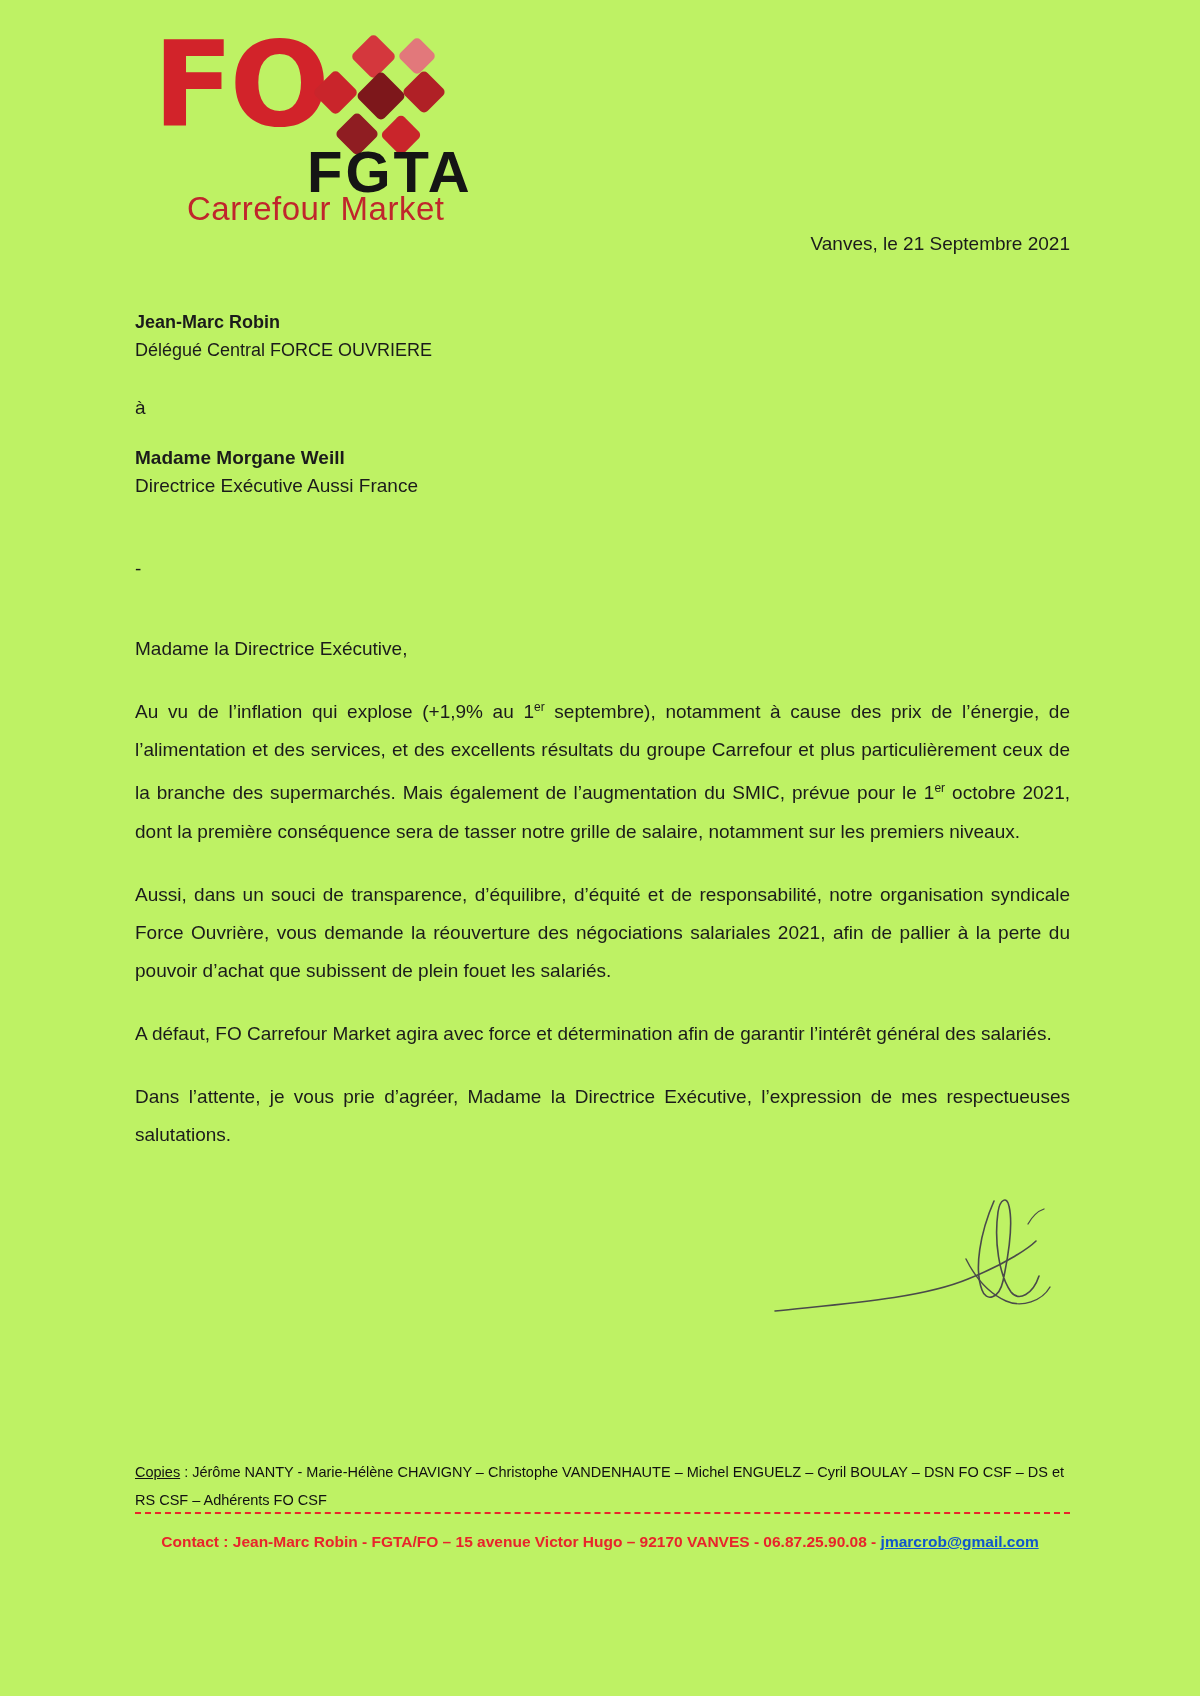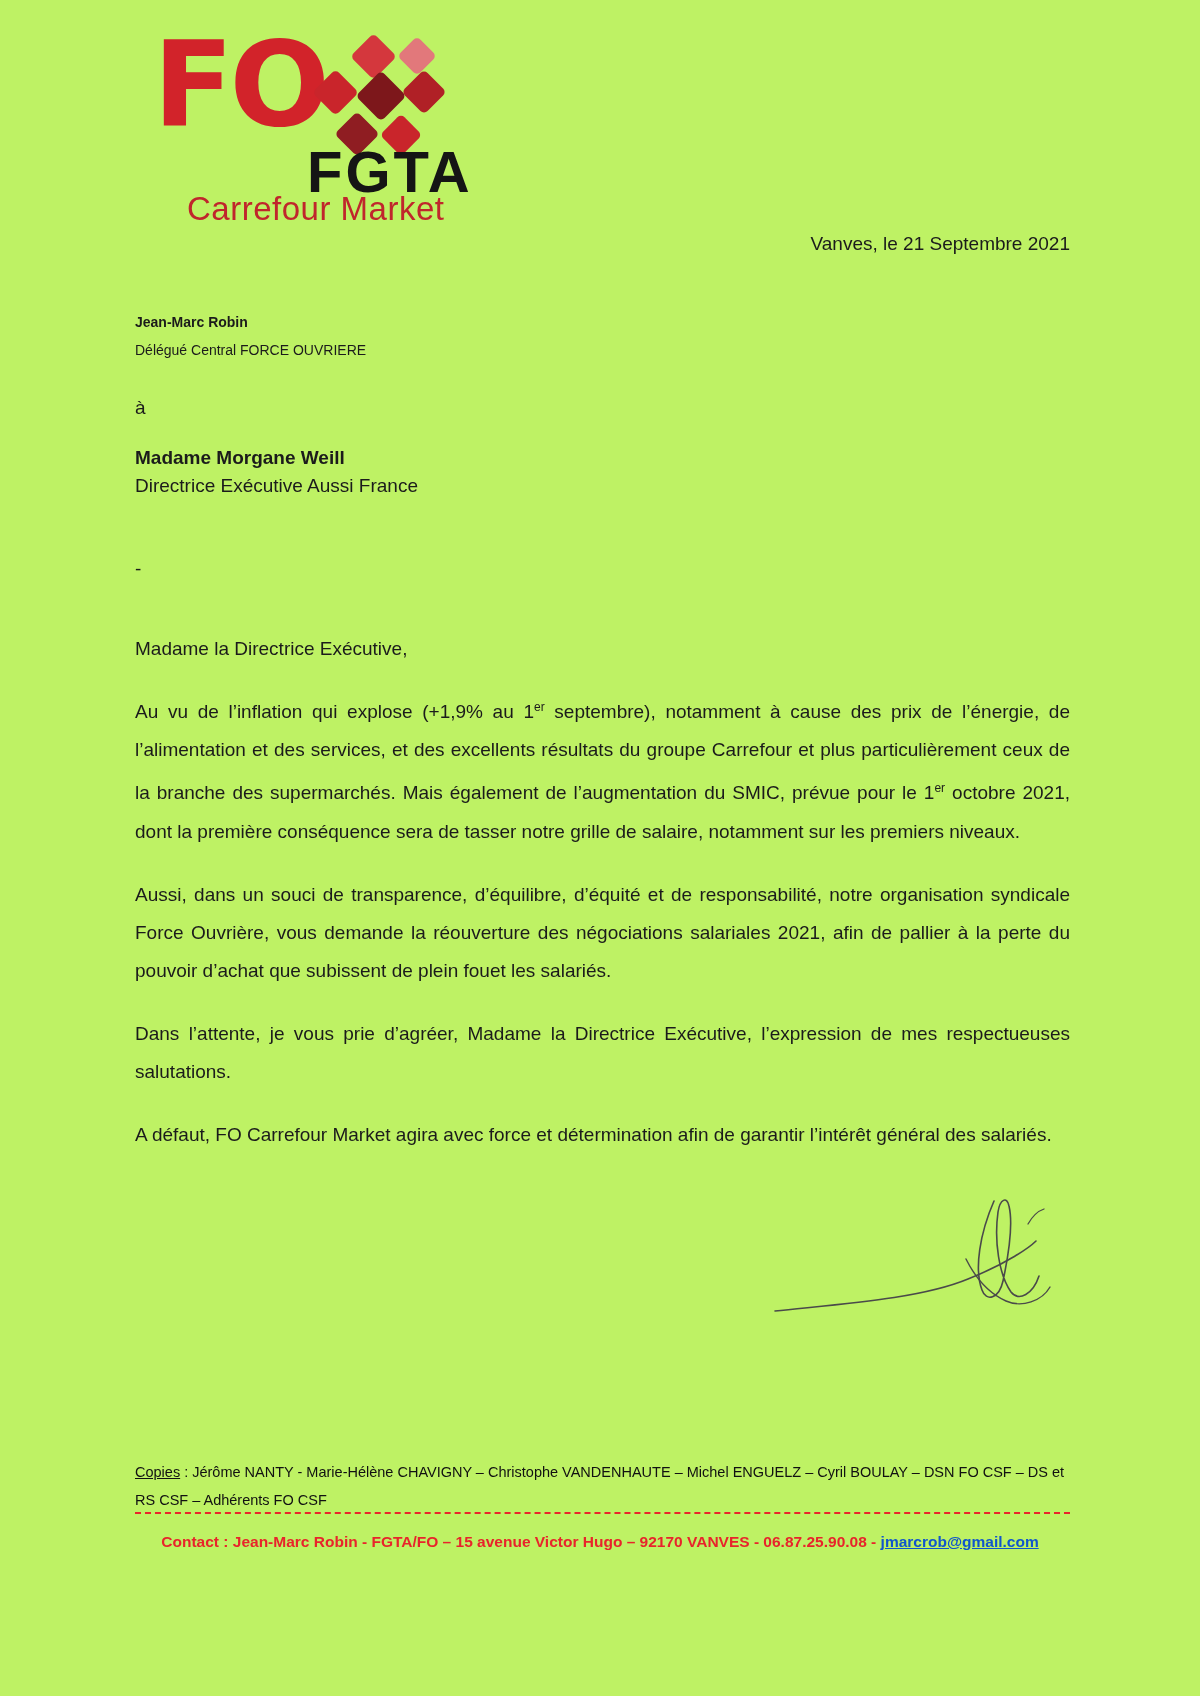--- a/index.html
+++ b/index.html
@@ -40,21 +40,21 @@
     position:absolute;left:172px;top:108px;
     font-weight:700;font-size:58px;letter-spacing:3px;color:#151515;
   }
   .cm{
     position:absolute;left:52px;top:160px;
     font-size:33px;color:#c0262c;letter-spacing:.5px;font-weight:400;
   }
 
   
   .date{text-align:right;font-size:19px;line-height:28px;}
-  .sender{margin-top:50px;font-size:14px;line-height:28px;}
+  .sender{margin-top:50px;font-size:18px;line-height:28px;}
   .sender .name{font-weight:700;}
   .to-word{margin-top:30px;font-size:19px;line-height:28px;}
   .recipient{margin-top:22px;font-size:19px;line-height:28px;}
   .recipient .name{font-weight:700;}
   .dash{margin-top:55px;font-size:19px;line-height:28px;}
   .salutation{margin-top:52px;font-size:19px;line-height:28px;}
   .para{margin-top:25px;font-size:19px;line-height:38px;text-align:justify;}
   .para sup{font-size:12px;}
 
   
@@ -115,23 +115,23 @@
   </div>
 
   <div class="dash">-</div>
 
   <div class="salutation">Madame la Directrice Exécutive,</div>
 
   <p class="para"><span>Au vu de l’inflation qui explose (+1,9% au 1</span><sup>er</sup><span> septembre), notamment à cause des prix de l’énergie, de l’alimentation et des services, et des excellents résultats du groupe Carrefour et plus particulièrement ceux de la branche des supermarchés. Mais également de l’augmentation du SMIC, prévue pour le 1</span><sup>er</sup><span> octobre 2021, dont la première conséquence sera de tasser notre grille de salaire, notamment sur les premiers niveaux.</span></p>
 
   <p class="para">Aussi, dans un souci de transparence, d’équilibre, d’équité et de responsabilité, notre organisation syndicale Force Ouvrière, vous demande la réouverture des négociations salariales 2021, afin de pallier à la perte du pouvoir d’achat que subissent de plein fouet les salariés.</p>
 
+  <p class="para">A défaut, FO Carrefour Market agira avec force et détermination afin de garantir l’intérêt général des salariés.</p>
+
   <p class="para">Dans l’attente, je vous prie d’agréer, Madame la Directrice Exécutive, l’expression de mes respectueuses salutations.</p>
-
-  <p class="para">A défaut, FO Carrefour Market agira avec force et détermination afin de garantir l’intérêt général des salariés.</p>
 
   <div class="signature">
     <svg width="300" height="140" viewBox="0 0 300 140" fill="none" xmlns="http://www.w3.org/2000/svg">
       <path d="M5,122 C70,115 150,110 198,90 C238,74 260,58 266,52" stroke="#4a4a4a" stroke-width="1.6" fill="none" stroke-linecap="round"></path>
       <path d="M224,12 C210,44 204,80 212,101 C216,113 229,110 233,92 C239,64 243,34 239,17 C237,7 230,10 228,23 C224,52 229,86 241,103 C249,113 263,105 269,87" stroke="#4a4a4a" stroke-width="1.6" fill="none" stroke-linecap="round"></path>
       <path d="M196,70 C205,88 218,104 236,112 C252,119 272,112 280,98" stroke="#4a4a4a" stroke-width="1.4" fill="none" stroke-linecap="round"></path>
       <path d="M258,35 C262,28 268,22 274,20" stroke="#4a4a4a" stroke-width="1.3" fill="none" stroke-linecap="round"></path>
     </svg>
   </div>
 

